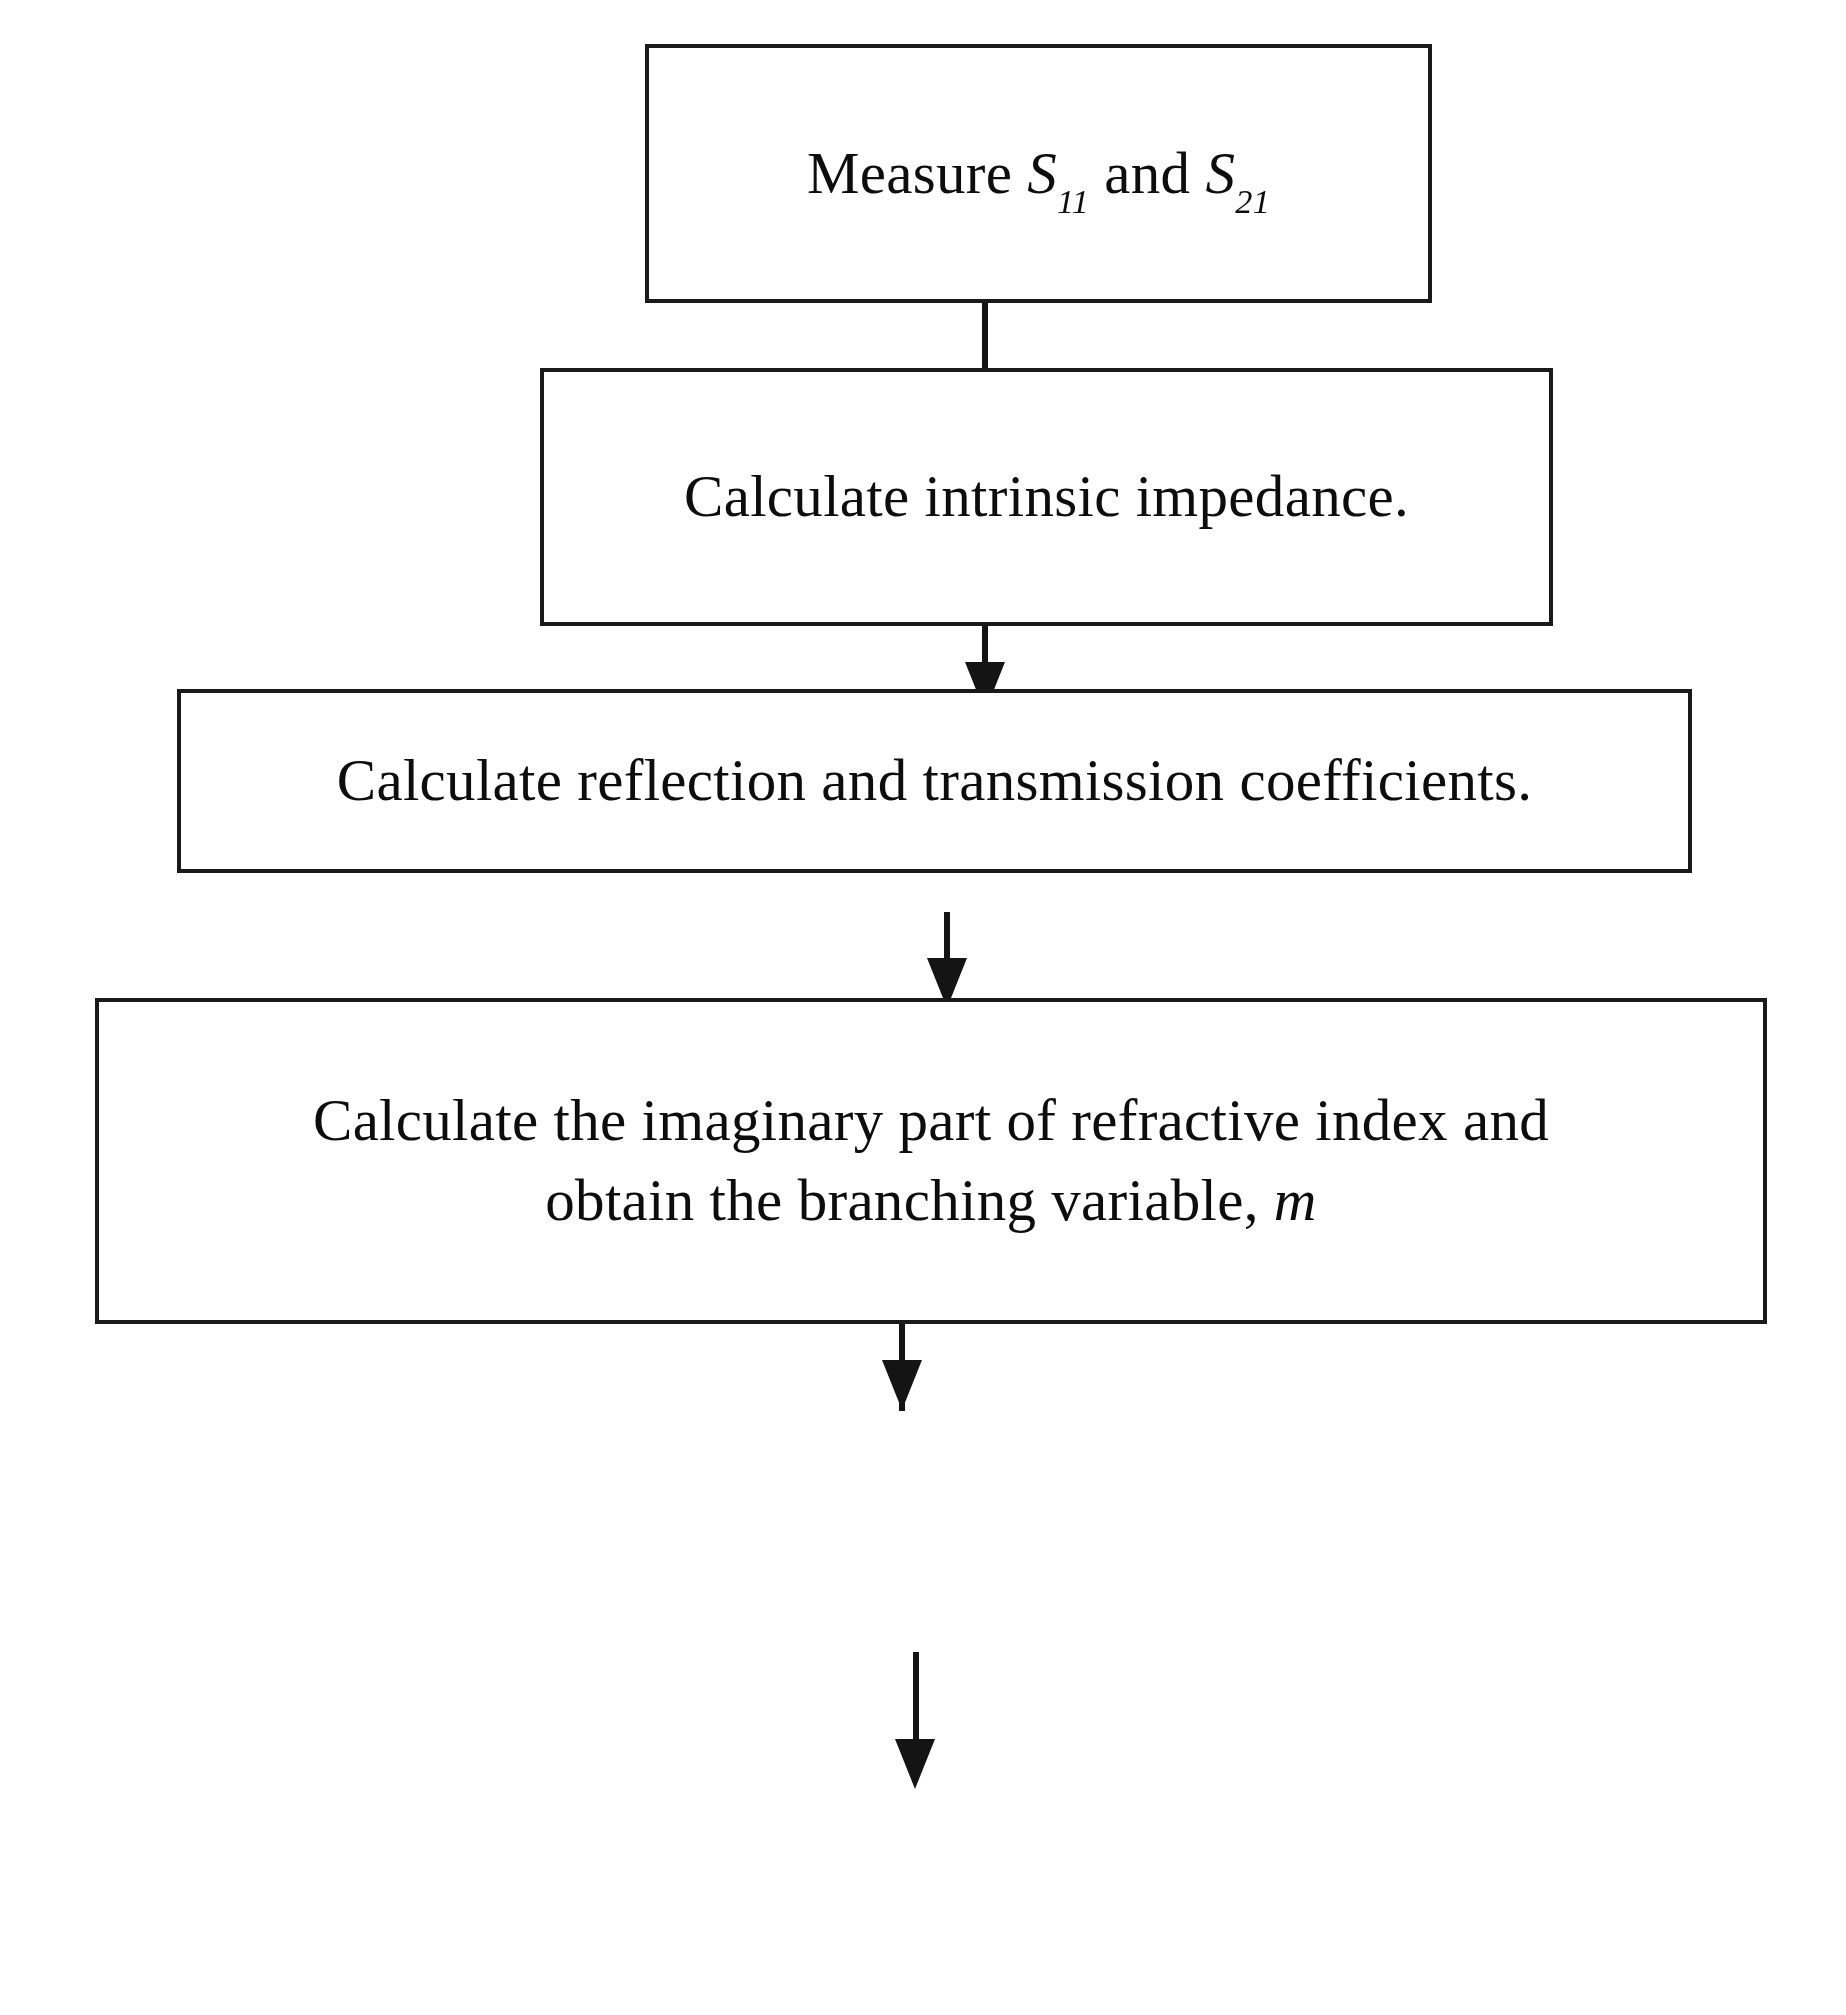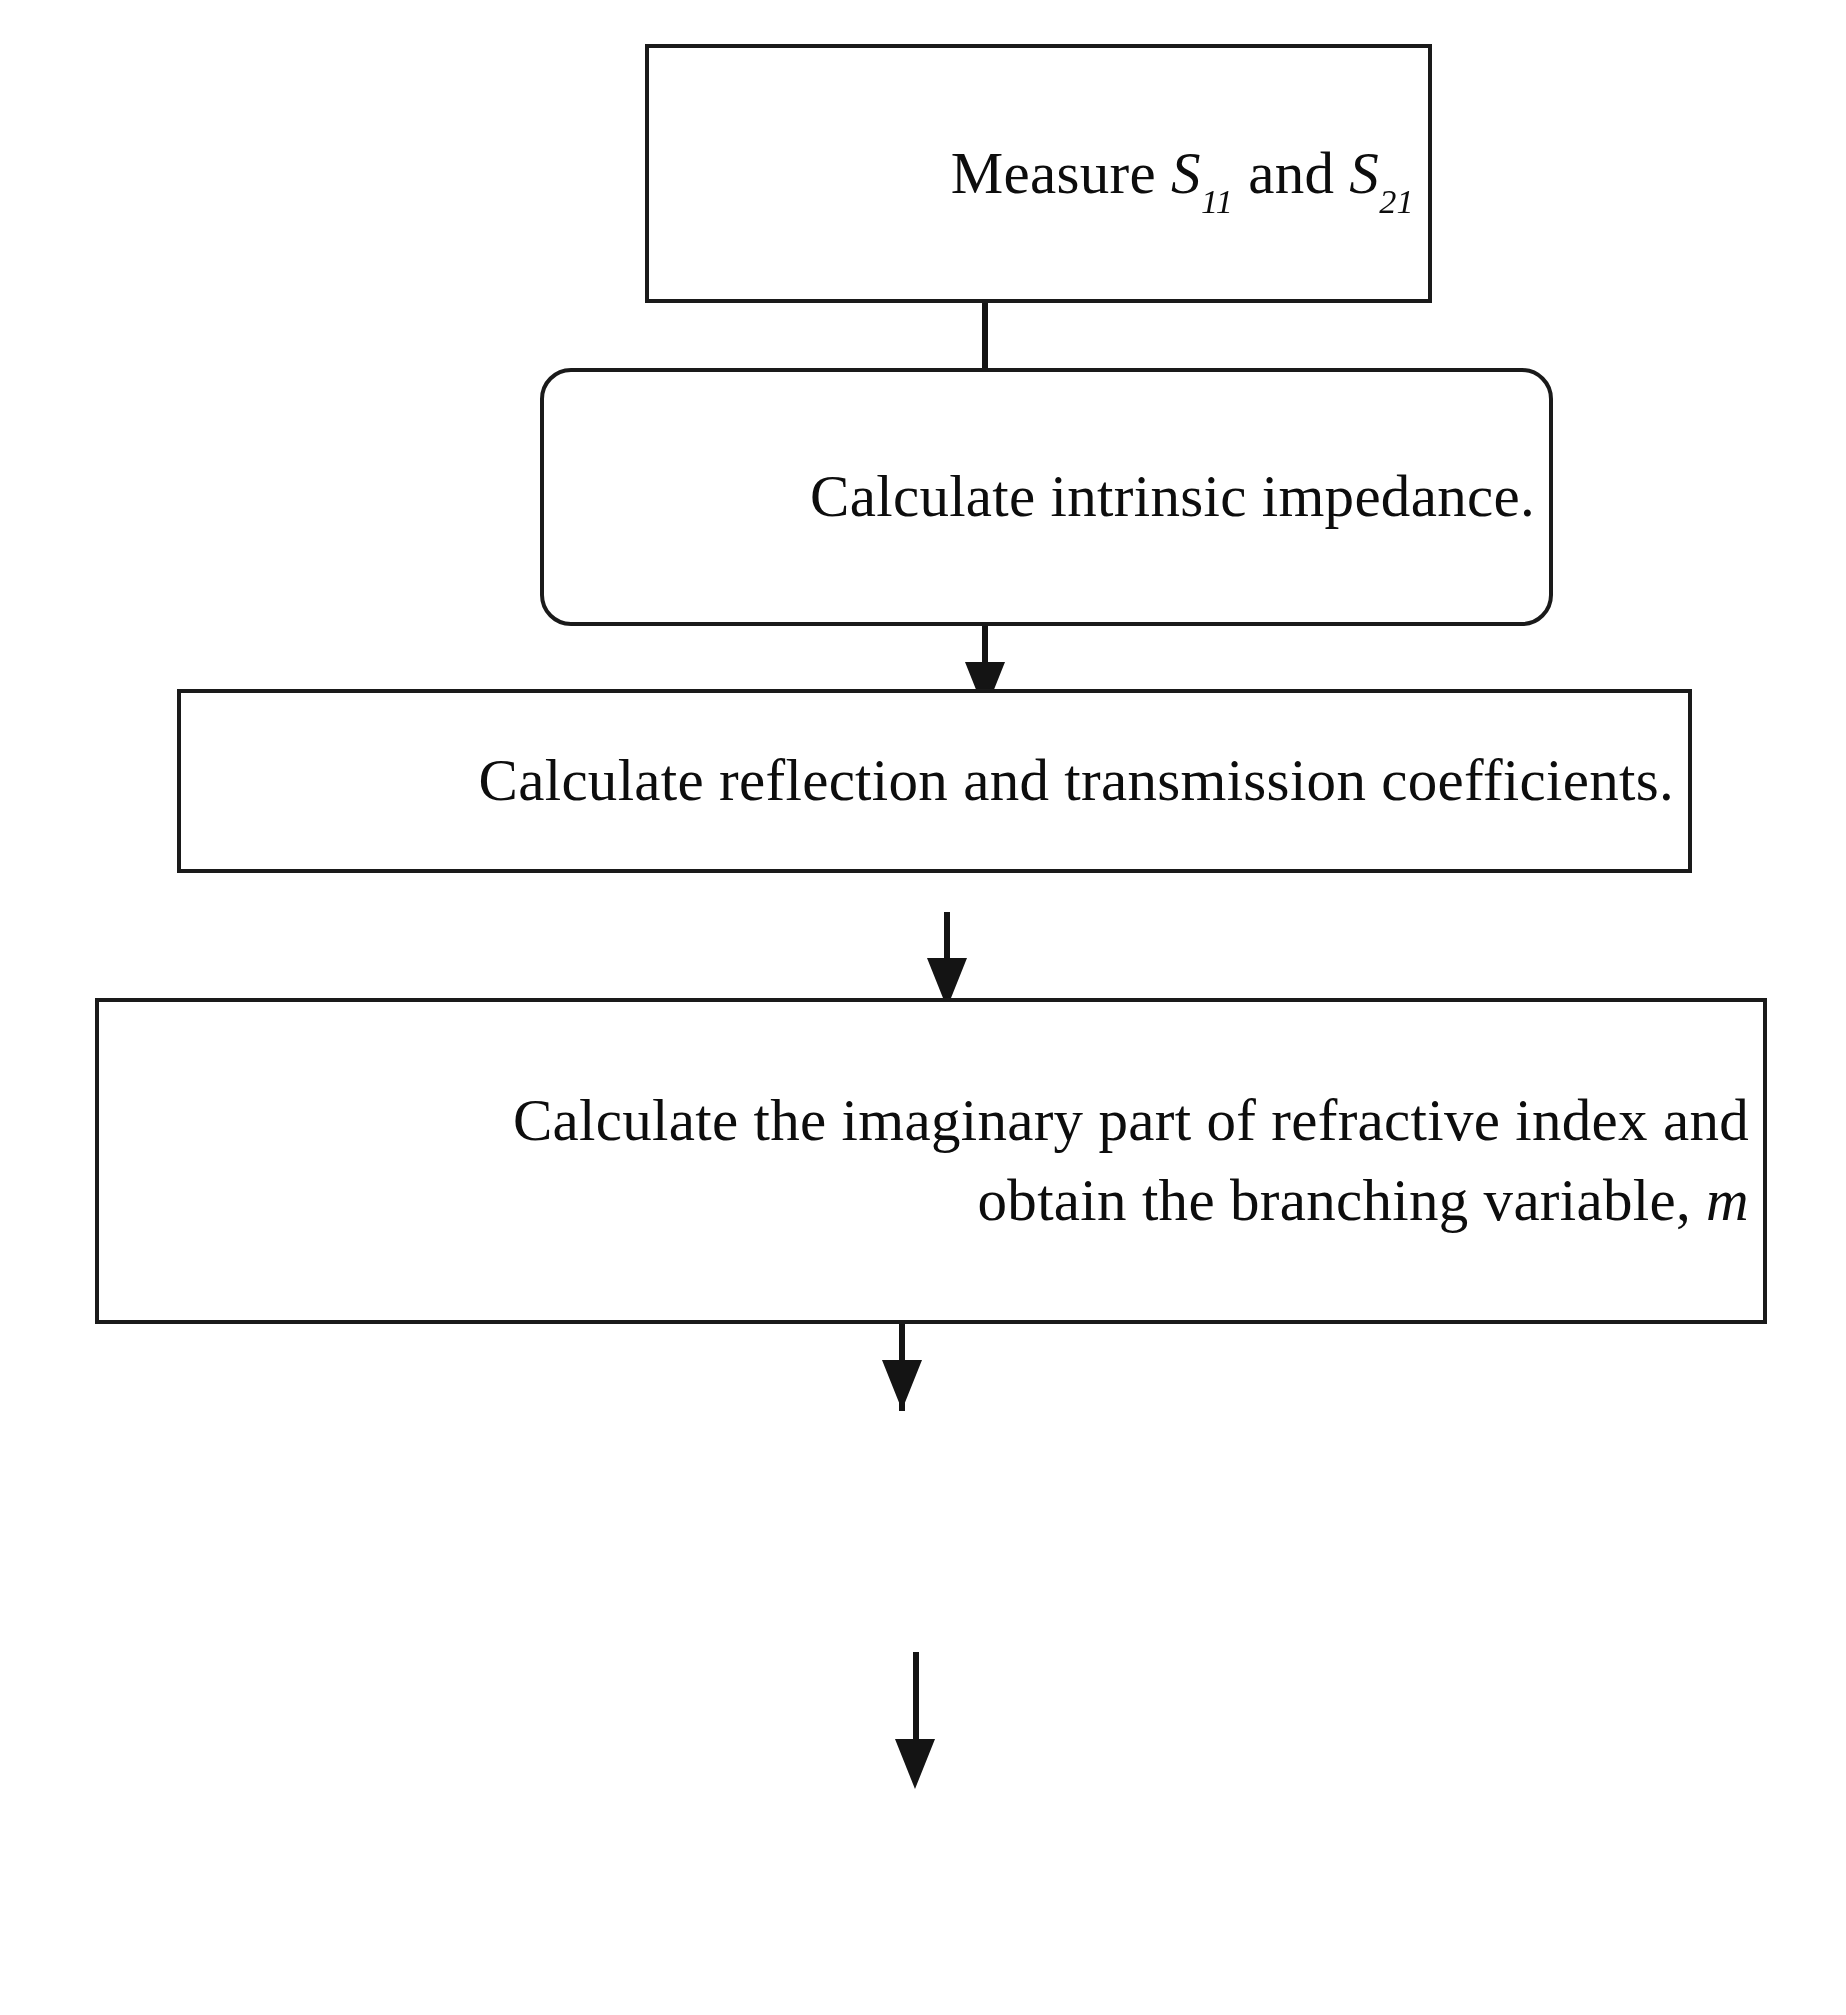--- a/index.html
+++ b/index.html
@@ -25,31 +25,30 @@
     background: #ffffff;
     display: flex;
     align-items: center;
     justify-content: center;
     text-align: center;
     z-index: 2;
   }
   .node-label {
     display: block;
     width: 100%;
-    padding: 0 14px;
+    padding: 0 42px;
     box-sizing: border-box;
     font-size: 59px;
     line-height: 1.35;
     letter-spacing: 0.3px;
     white-space: pre-line;
-    text-align: right;
   }
   
   #node-1 { left: 645px; top: 44px;   width: 787px; height: 259px; }
-  #node-2 { left: 540px;  top: 368px;  width: 1013px; height: 258px; border-radius: 31px; }
+  #node-2 { left: 540px;  top: 368px;  width: 1013px; height: 258px; }
   #node-3 { left: 177px;  top: 689px; width: 1515px; height: 184px; }
   #node-4 { left: 95px;  top: 998px; width: 1672px; height: 326px; }
   #node-5 { left: 66px;  top: 1396px; width: 1706px; height: 260px; }
   #node-6 { left: 57px;   top: 1743px; width: 1734px; height: 243px; }
 
   
   .connector {
     position: absolute;
     z-index: 1;
   }

